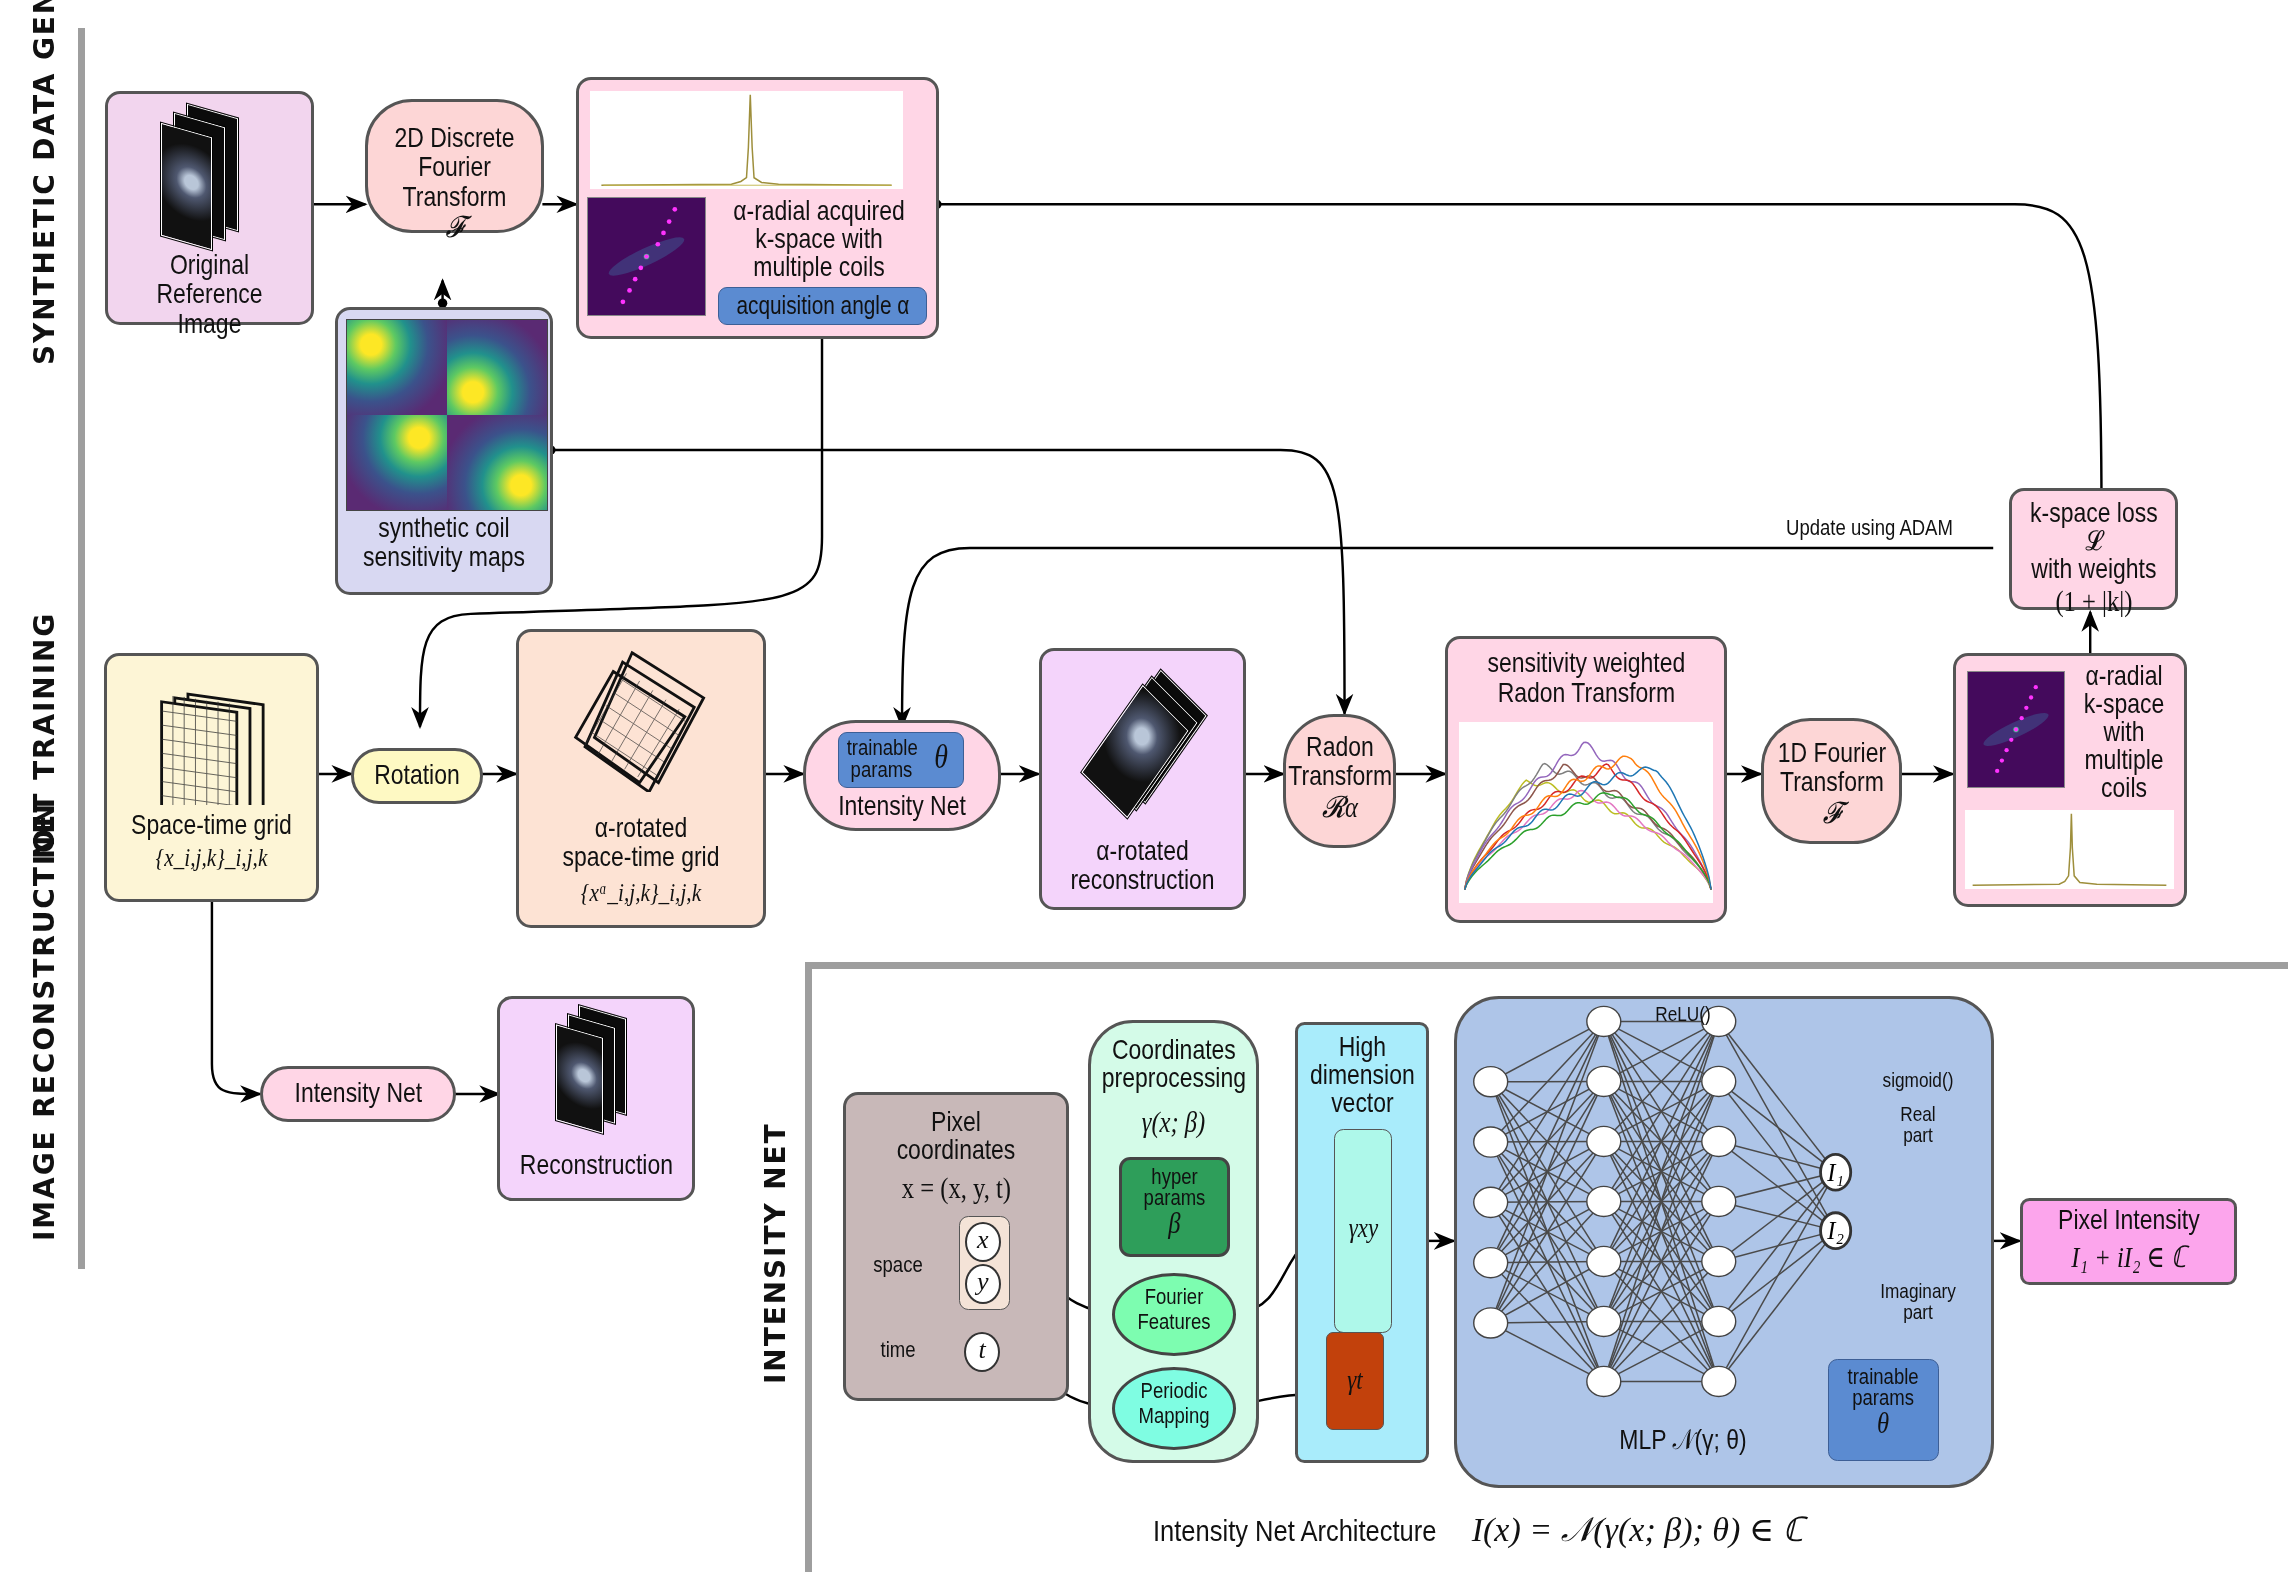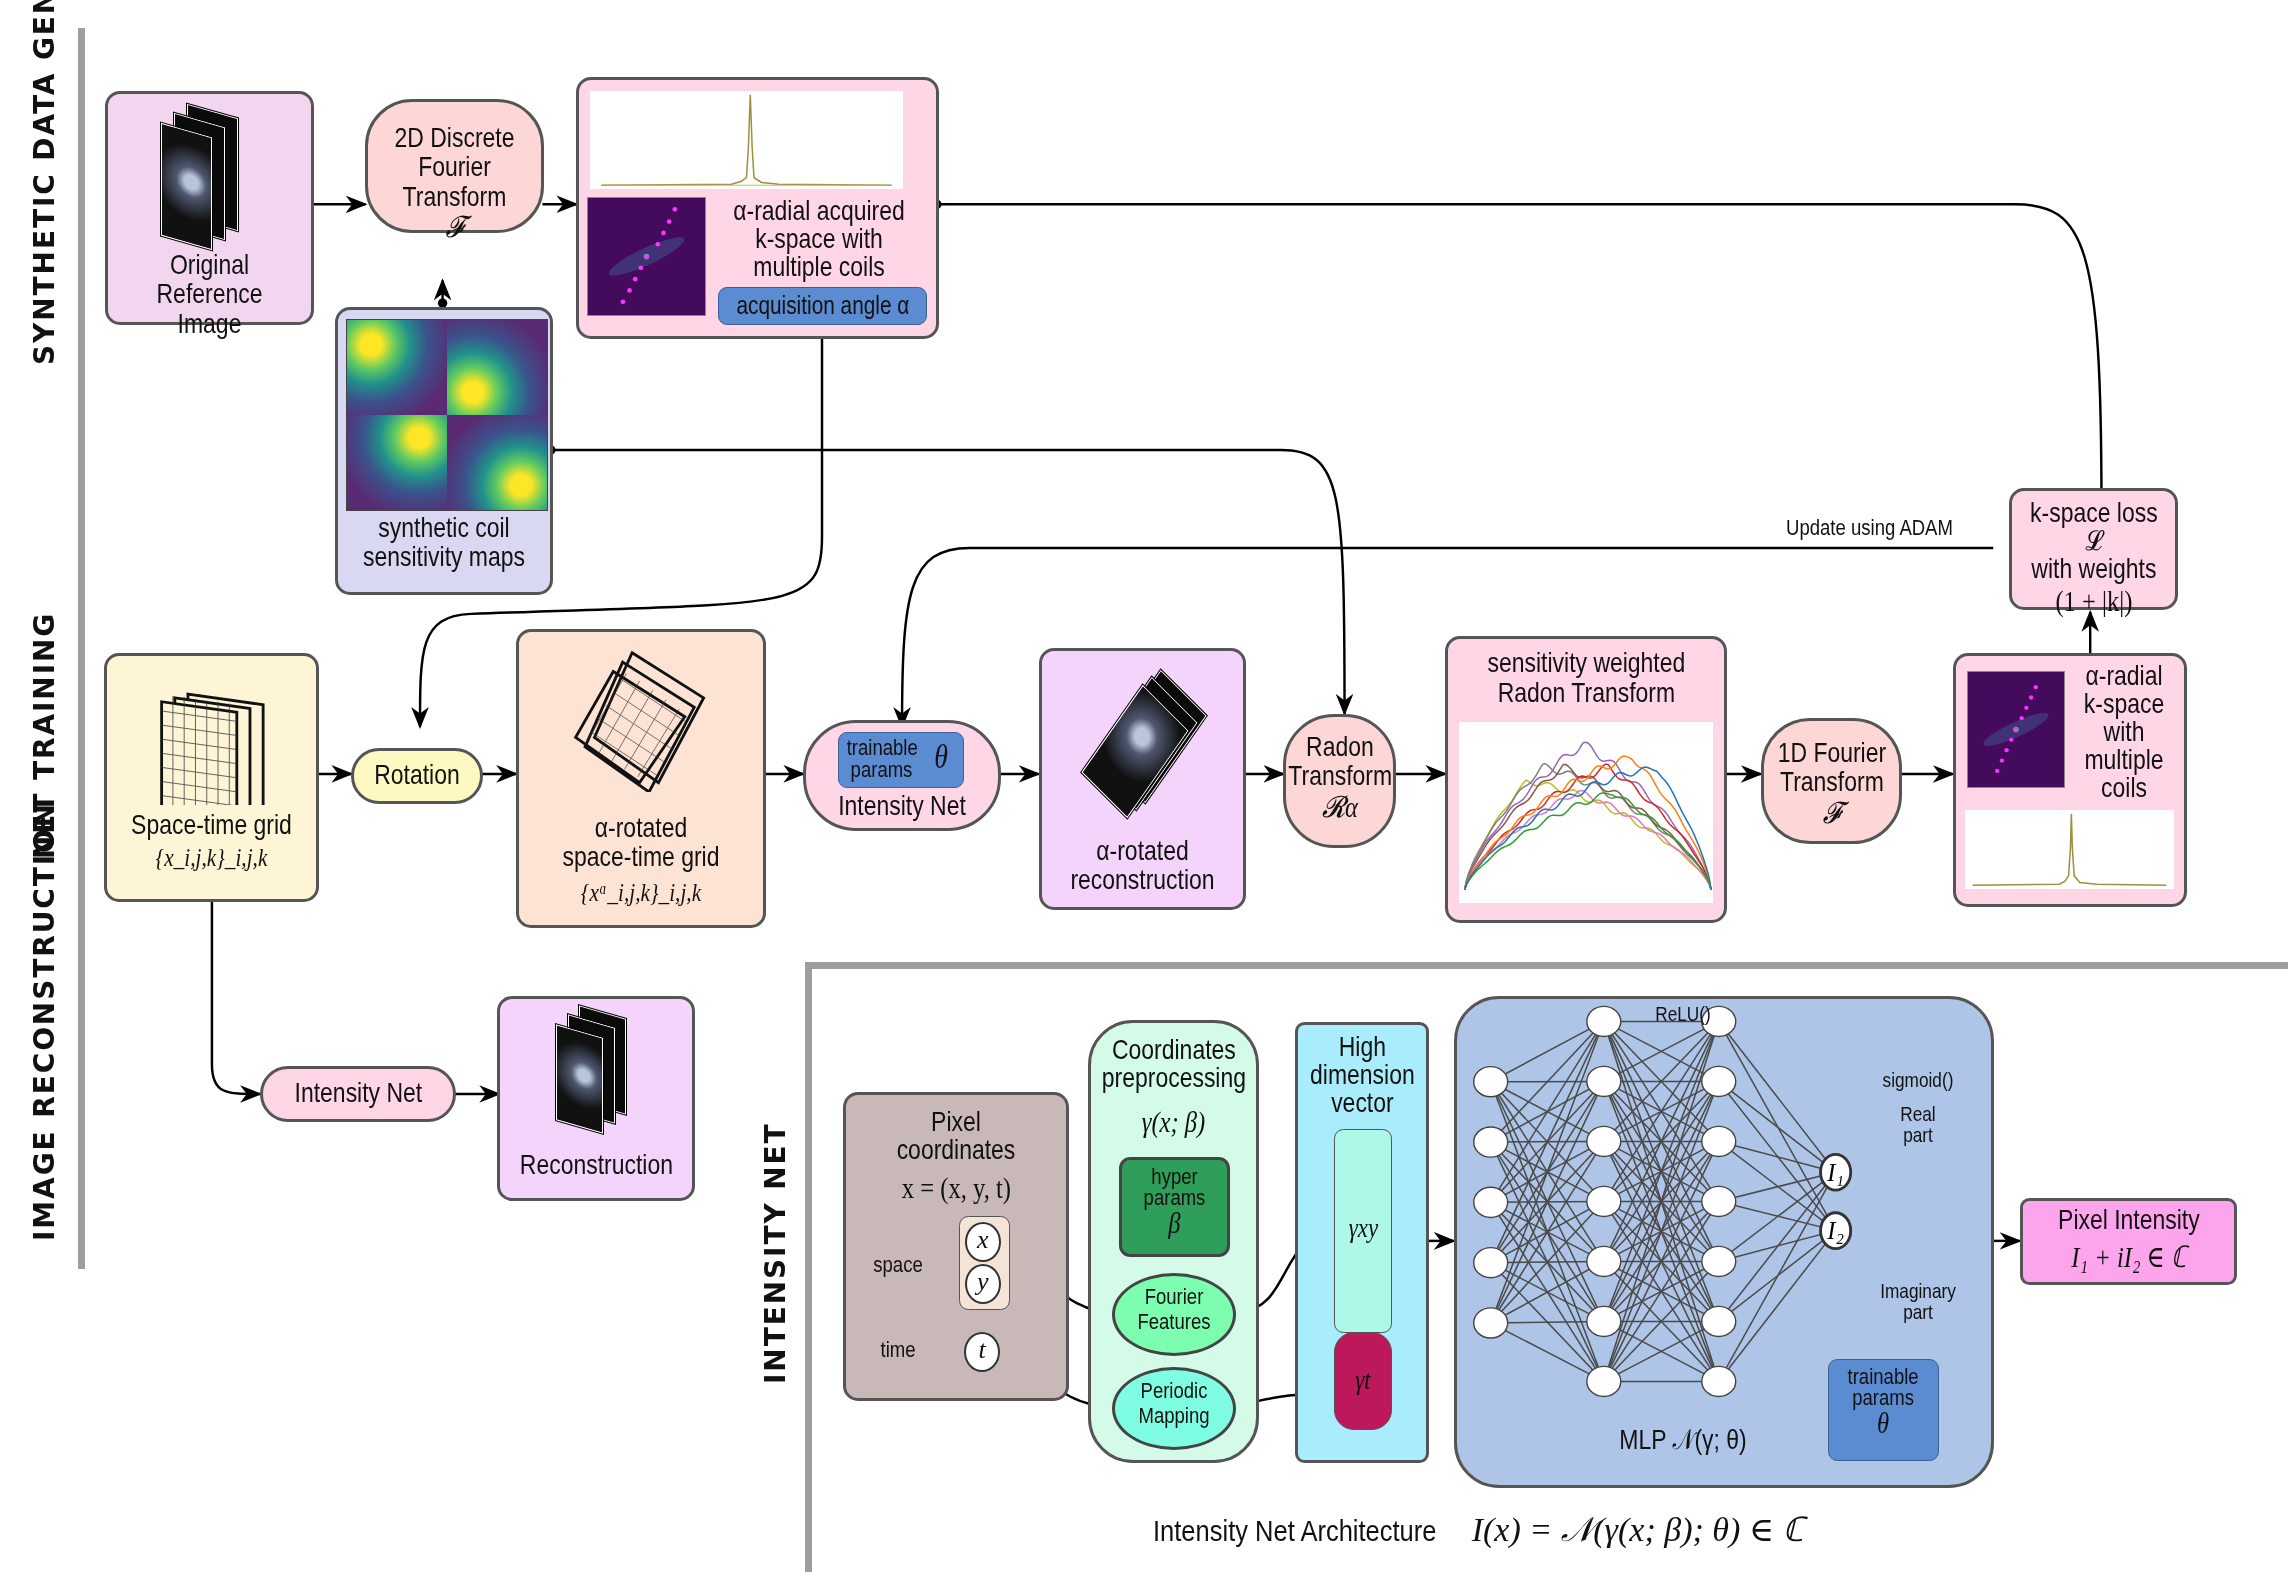--- a/index.html
+++ b/index.html
@@ -343,21 +343,21 @@
 
 <div class="box" style="left:1295px; top:1022px; width:134px; height:441px; border-radius:9.4px; background:#a9ecfb;">
   <div class="lbl" style="left:-9.4px; right:-9.4px; top:7.5px; font-size:28px; line-height:1.0;">
     <div>High</div>
     <div>dimension</div>
     <div>vector</div>
   </div>
   <div style="position:absolute; left:36px; top:104px; width:56px; height:202px; background:#aef8ea; border:1.4px solid #555; border-radius:9.4px;text-decoration:underline;">
     <div class="lbl math" style="left:-9.4px; right:-9.4px; top:83px; font-size:28px;">γxy</div>
   </div>
-  <div style="position:absolute; left:36px; top:307px; width:56px; height:96px; background:#be185d; border:1.4px solid #555; border-radius:20px;">
+  <div style="position:absolute; left:28px; top:307px; width:56px; height:96px; background:#c2410c; border:1.4px solid #555; border-radius:7px;">
     <div class="lbl math" style="left:0; right:0; top:32px; font-size:28px;">γt</div>
   </div>
 </div>
 
 <div class="box" style="left:1454px; top:996px; width:540px; height:492px; border-radius:45px; background:#aec5e8;">
   <svg id="mlp-svg" width="540" height="492" style="position:absolute; left:-3.8px; top:-3.8px;" viewBox="0 0 573 522">
       <line x1="40" y1="92" x2="160" y2="28" stroke="#4a4a4a" stroke-width="1.6"></line>
       <line x1="40" y1="92" x2="160" y2="91.66666666666666" stroke="#4a4a4a" stroke-width="1.6"></line>
       <line x1="40" y1="92" x2="160" y2="155.33333333333331" stroke="#4a4a4a" stroke-width="1.6"></line>
       <line x1="40" y1="92" x2="160" y2="219" stroke="#4a4a4a" stroke-width="1.6"></line>

